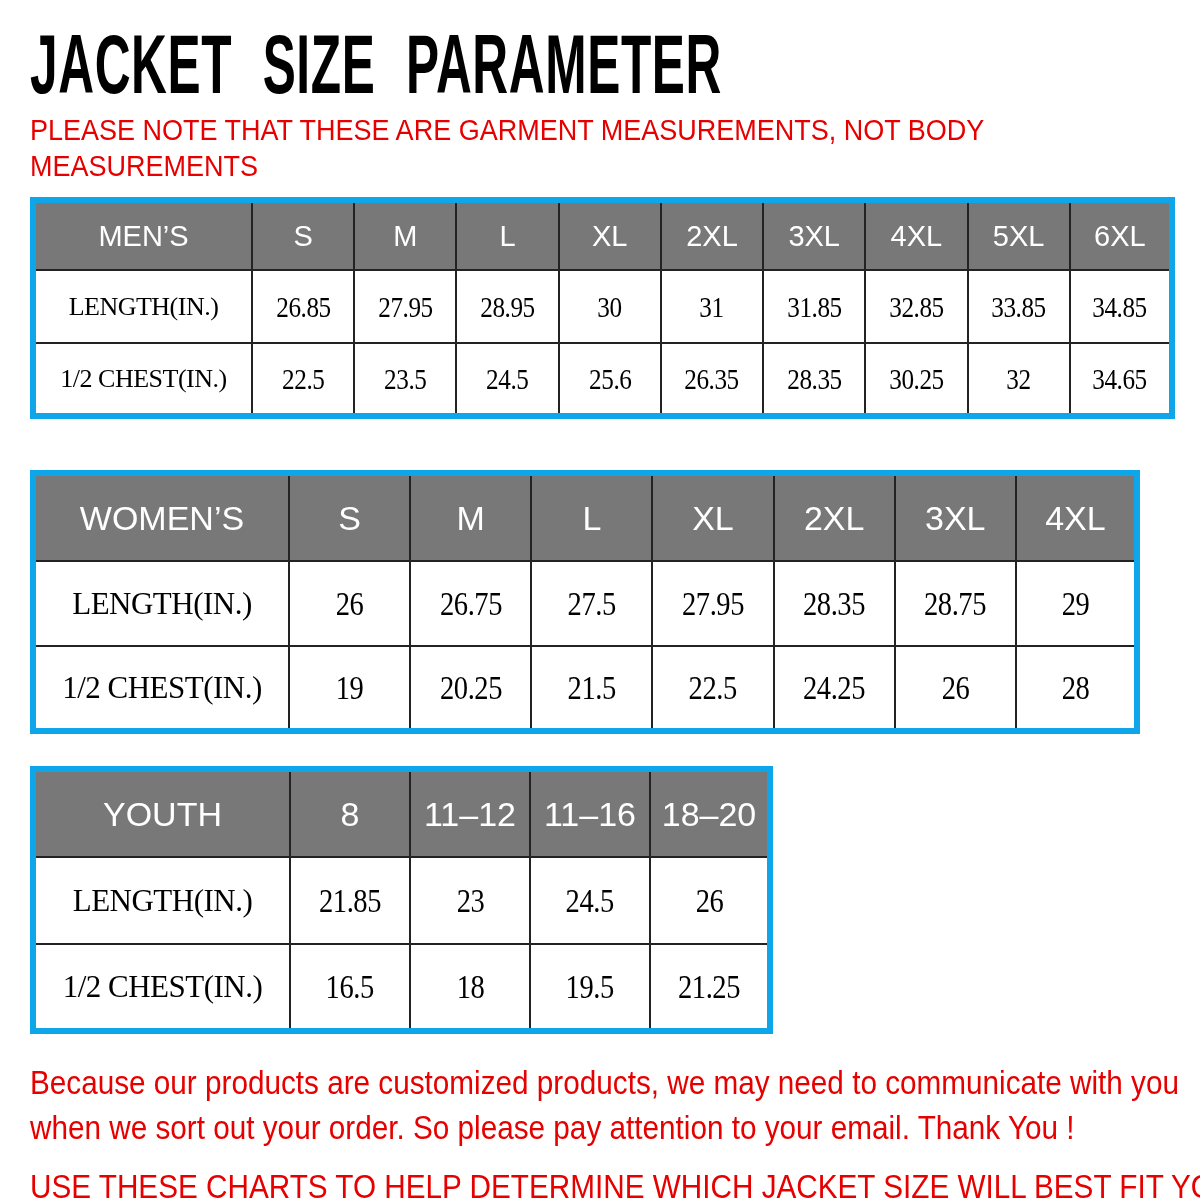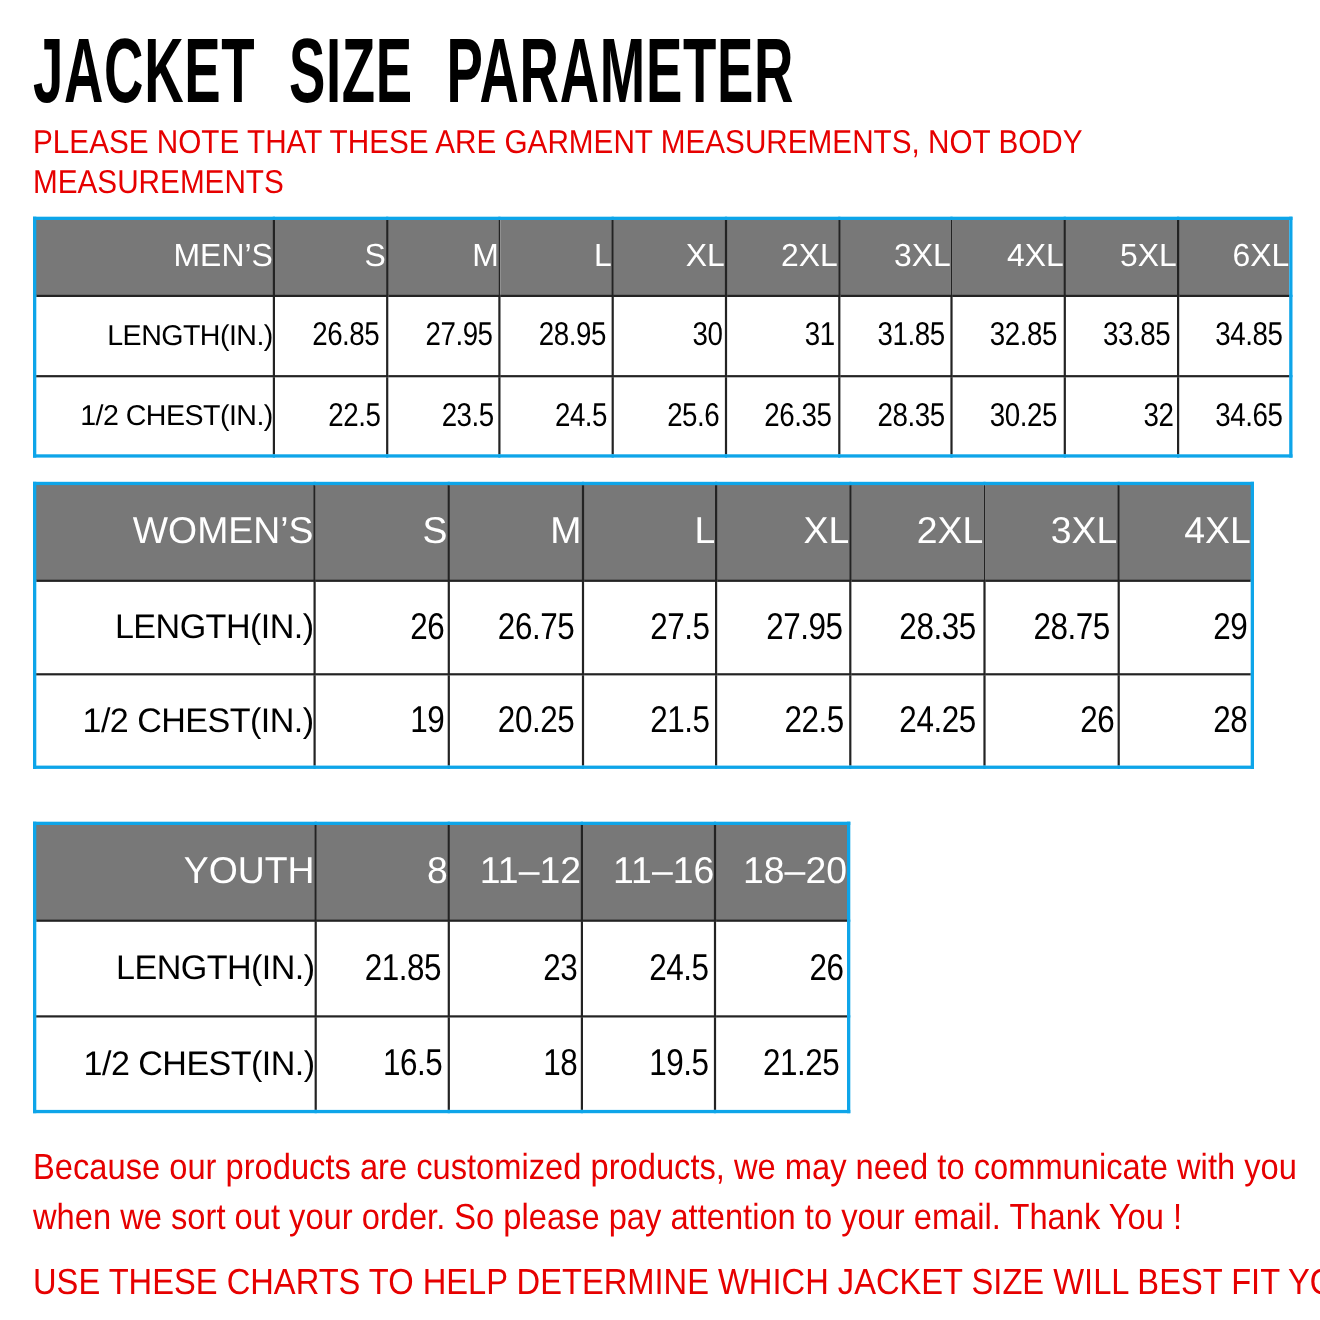--- a/index.html
+++ b/index.html
@@ -43,60 +43,60 @@
     font-size: 30px;
     line-height: 36px;
   }
   .subtitle div { white-space: nowrap; }
 
   
   table {
     border-collapse: collapse;
     table-layout: fixed;
     margin-left: 30px;
-    text-align: right;
-    border: 3px solid #0ea5e9;
+    text-align: center;
+    border: 6px solid #0ea5e9;
   }
   th, td {
     border: 2px solid #232323;
     padding: 0;
     vertical-align: middle;
     overflow: hidden;
   }
   thead th {
     background: var(--header-gray, #787878);
     color: var(--header-text, #ffffff);
     font-weight: normal;
   }
-  td { color: var(--text-black, #000000); }
+  td { color: var(--text-black, #000000); font-family: Liberation Serif, serif; }
   .num {
     display: inline-block;
     transform: scaleX(0.84);
     letter-spacing: -0.5px;
   }
   .rowlabel { letter-spacing: -0.5px; }
 
   
   .t-mens { width: 1145px; margin-top: 13px; }
   .t-mens th:first-child, .t-mens td:first-child { width: 215px; }
   .t-mens thead tr { height: 70px; font-size: 29px; }
   .t-mens tbody tr { height: 73px; }
   .t-mens .rowlabel { font-size: 26px; }
   .t-mens .num { font-size: 30px; }
 
   
-  .t-womens { width: 1110px; margin-top: 22px; }
+  .t-womens { width: 1110px; margin-top: 51px; }
   .t-womens th:first-child, .t-womens td:first-child { width: 252px; }
   .t-womens thead tr { height: 88px; font-size: 34px; }
   .t-womens tbody tr { height: 85px; }
   .t-womens .rowlabel { font-size: 31px; }
   .t-womens .num { font-size: 34px; }
 
   
-  .t-youth { width: 743px; margin-top: 48px; }
+  .t-youth { width: 743px; margin-top: 32px; }
   .t-youth th:first-child, .t-youth td:first-child { width: 253px; }
   .t-youth thead tr { height: 88px; font-size: 34px; }
   .t-youth tbody tr { height: 87px; }
   .t-youth .rowlabel { font-size: 31px; }
   .t-youth .num { font-size: 34px; }
 
   
   .footer-note {
     margin: 26px 0 0 30px;
     transform: scaleX(0.9);

